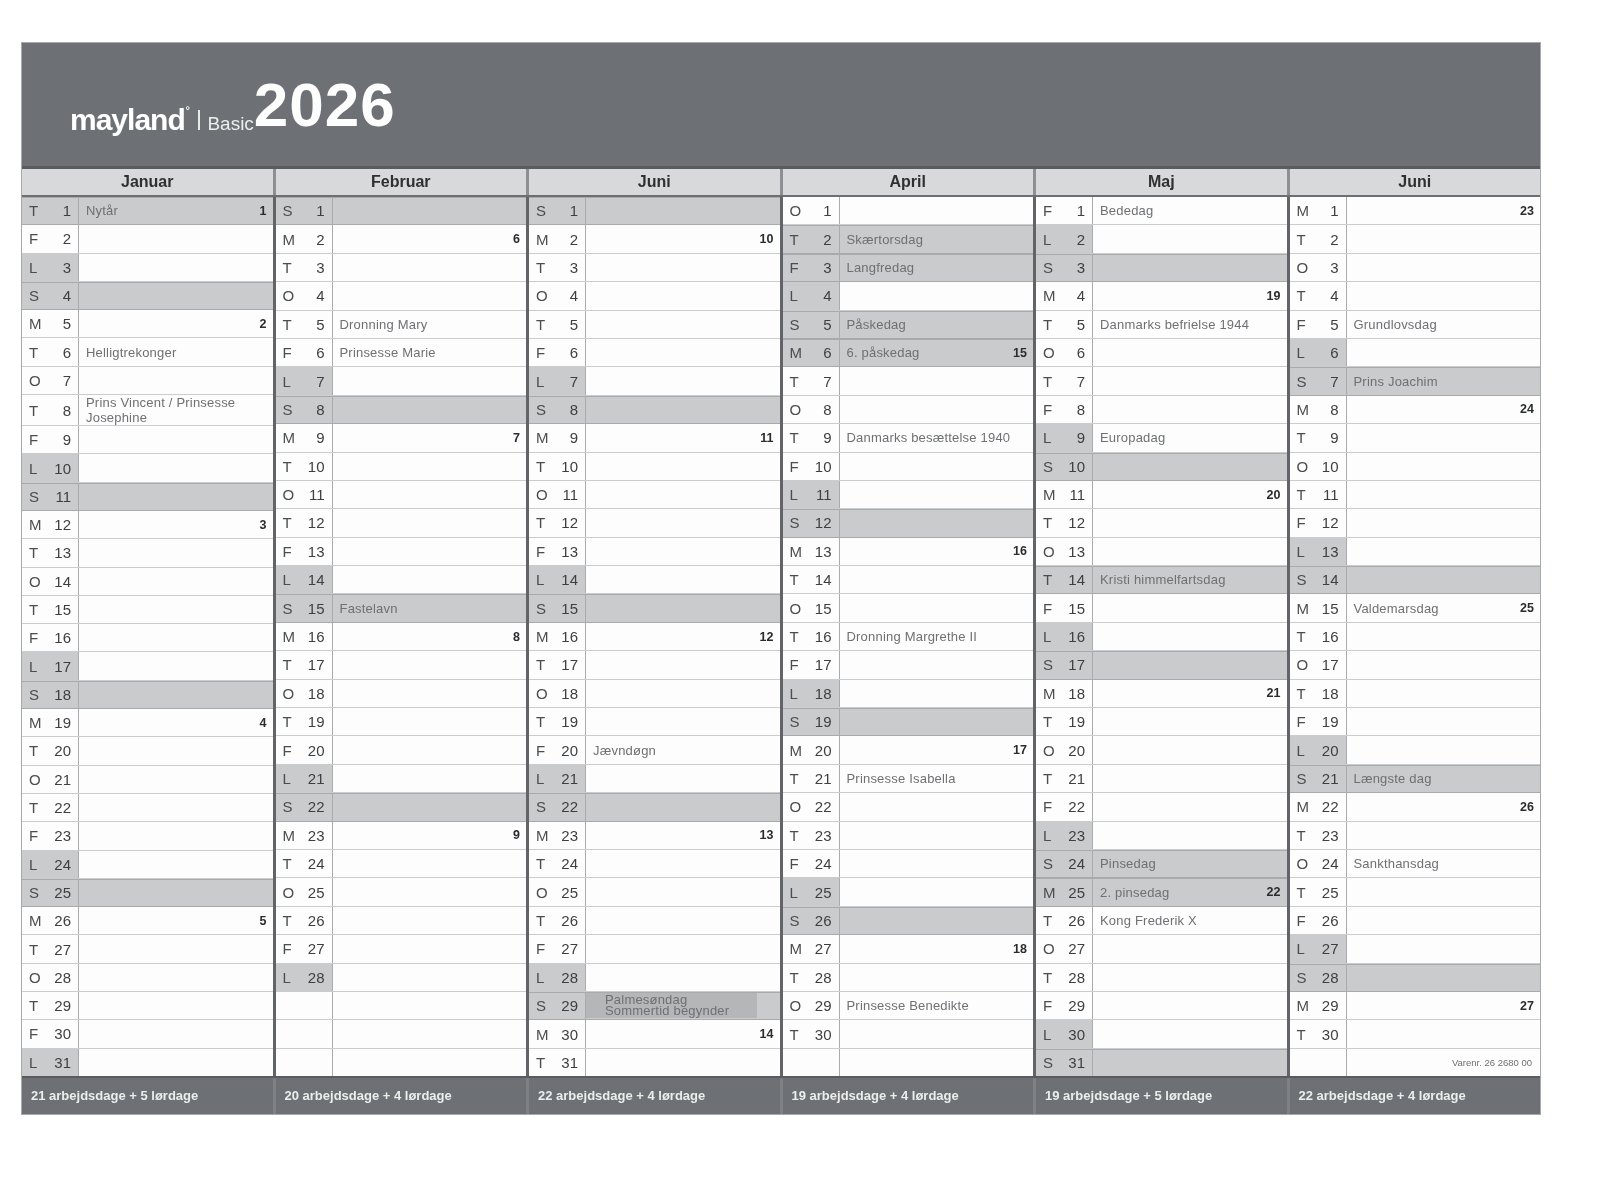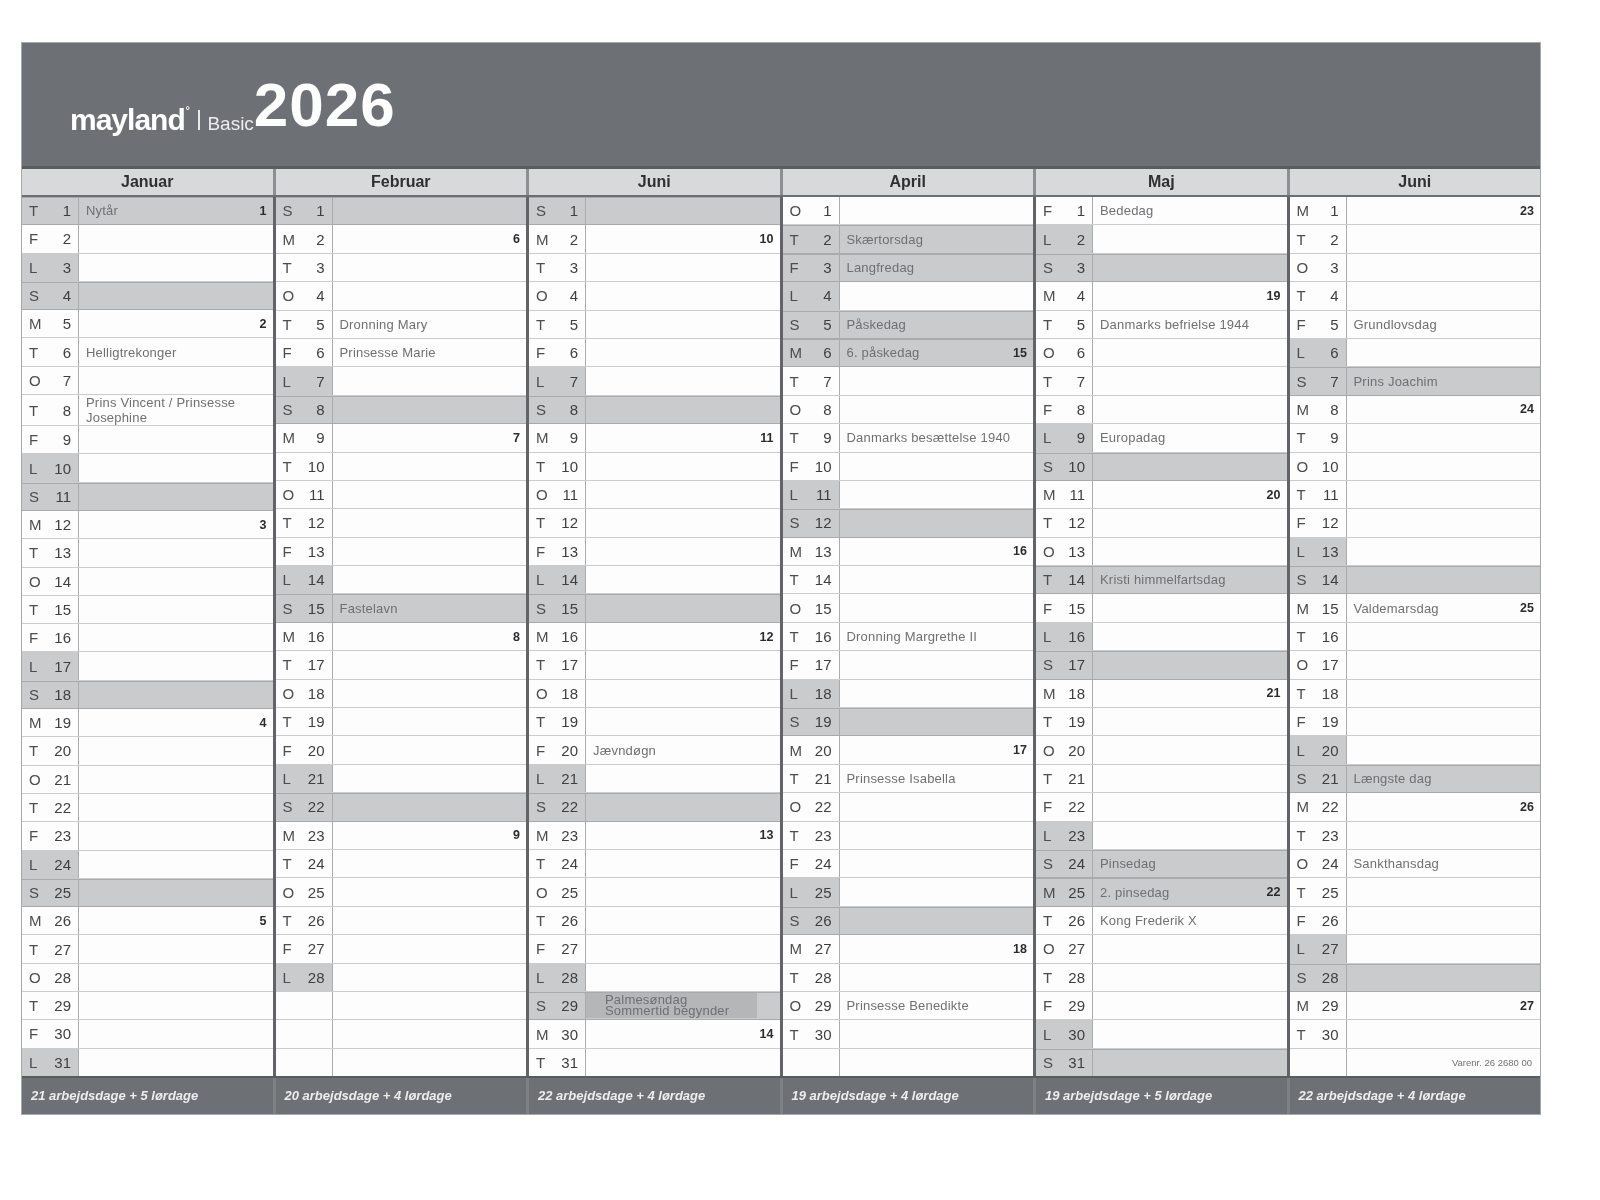--- a/index.html
+++ b/index.html
@@ -37,21 +37,21 @@
   .note-area{flex:1;display:flex;align-items:center;position:relative;}
   .note{padding-left:7px;font-size:13px;color:#6e7073;letter-spacing:0.2px;}
   .note.note-2line{line-height:10.5px;background:var(--shade-dark,#b4b6b8);
     padding:2px 28px 2px 19px;}
   .wk{position:absolute;right:6px;top:50%;transform:translateY(-50%);
     font-weight:bold;font-size:12.5px;color:#2b2c2e;}
   .varenr{position:absolute;right:8px;top:50%;transform:translateY(-50%);
     font-size:9.5px;color:#6e7073;}
   
   .footer-band{height:38px;background:var(--header-bg,#6d7074);display:flex;
-    border-top:2px solid #595b5e;box-sizing:border-box;font-style:italic;}
+    border-top:2px solid #595b5e;box-sizing:border-box;}
   .fcell{flex:1;color:#eceded;font-size:13px;font-weight:bold;line-height:36px;
     padding-left:9px;box-sizing:border-box;border-left:3px solid #7e8184;white-space:nowrap;overflow:hidden;}
   .fcell:first-child{border-left:none;}
 </style>
 </head>
 <body>
 
 <div class="calendar">
   <div class="hdr">
     <div class="logo">

